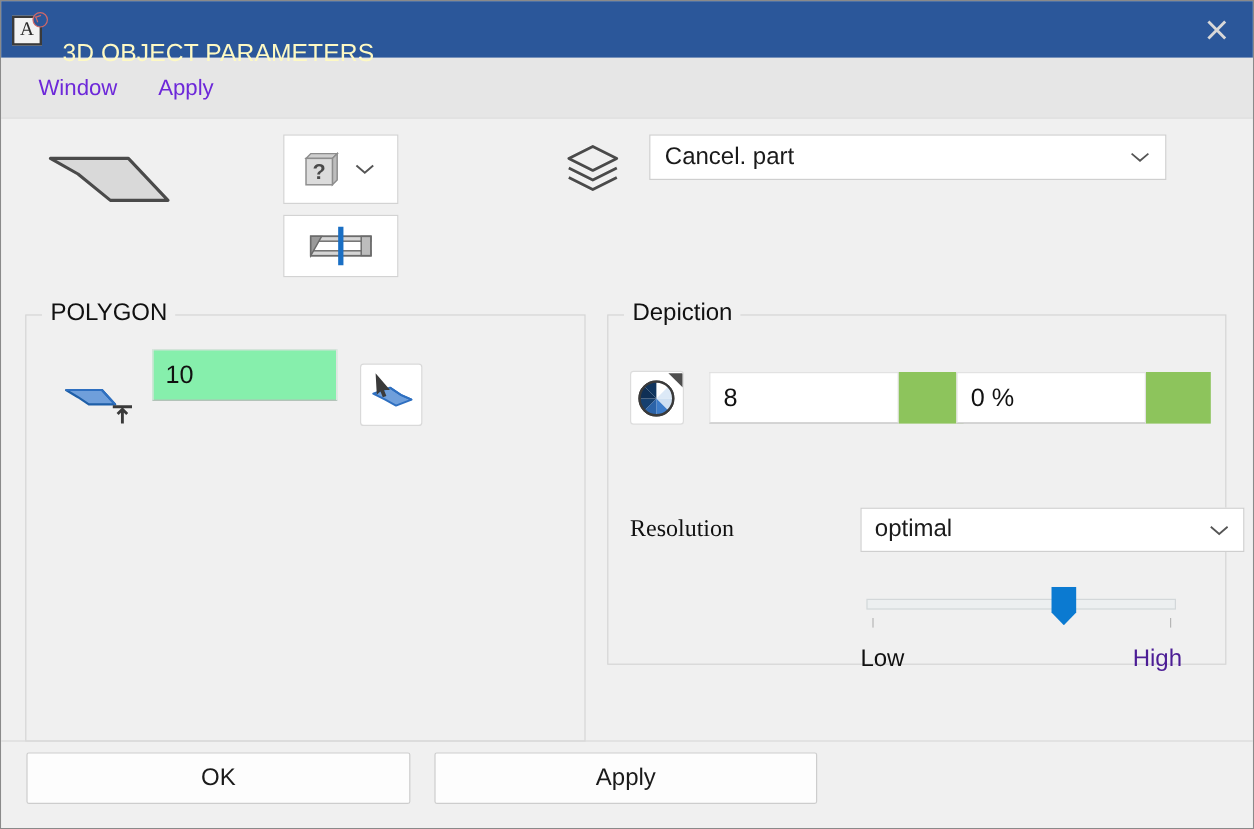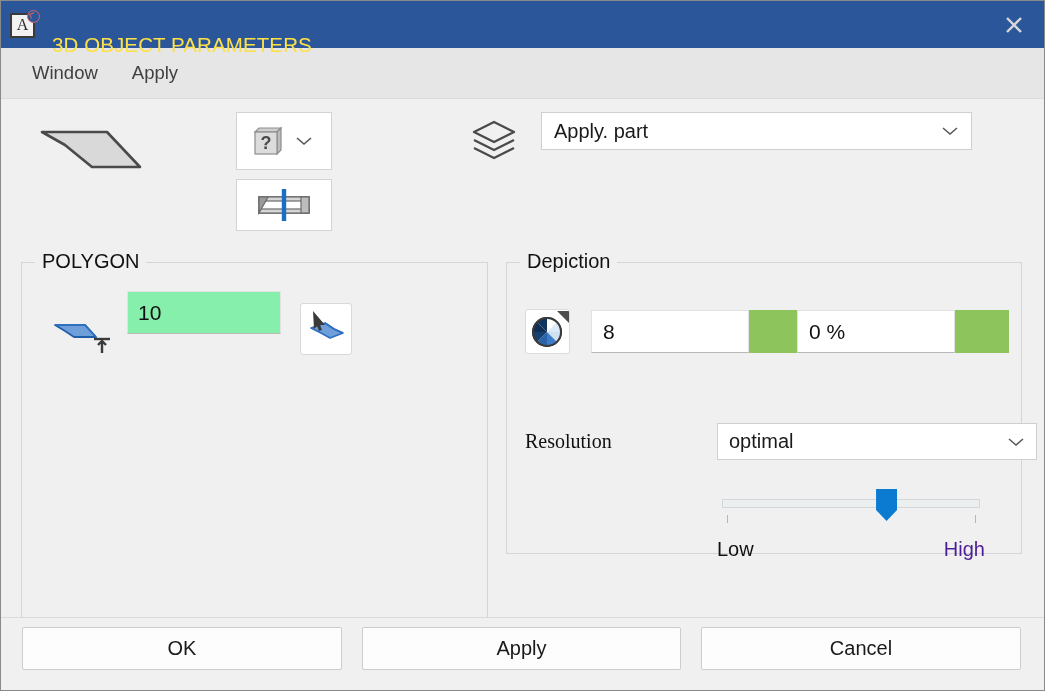--- a/index.html
+++ b/index.html
@@ -68,21 +68,21 @@
     content: "";
     position: absolute;
     left: 2px; top: 2px;
     width: 4px; height: 4px;
     border-top: 1.5px solid #d06868;
     border-left: 1.5px solid #d06868;
     transform: rotate(-20deg);
   }
   #window-title {
     margin-left: 14px;
-    color: #fde047;
+    color: #fef9c3;
     font-size: 20.5px;
     letter-spacing: .1px;
     white-space: nowrap;
     margin-top: 40px;
   }
   #close-button {
     position: absolute;
     right: 0; top: 0;
     width: 61px; height: 47px;
     display: flex;
@@ -97,21 +97,21 @@
     height: 50px;
     min-height: 50px;
     background: #e6e6e6;
     display: flex;
     align-items: center;
     padding-left: 28px;
     border-bottom: 1px solid #dcdcdc;
   }
   .menu-item {
     font-size: 18.5px;
-    color: #404040;
+    color: #6d28d9;
     margin-right: 28px;
     cursor: default;
     padding: 2px 3px;
   }
 
   
   #content {
     flex: 1;
     position: relative;
     background: #f0f0f0;
@@ -447,21 +447,21 @@
         </svg>
       </div>
 
       <svg id="layers-icon" viewBox="0 0 50 50">
         <path d="M25 7 L45 17 L25 27 L5 17 Z" fill="none" stroke="#4a4a4a" stroke-width="2.3" stroke-linejoin="round"></path>
         <path d="M5 25 L25 35 L45 25" fill="none" stroke="#4a4a4a" stroke-width="2.3" stroke-linejoin="round"></path>
         <path d="M5 33 L25 43 L45 33" fill="none" stroke="#4a4a4a" stroke-width="2.3" stroke-linejoin="round"></path>
       </svg>
 
       <div id="layer-combo">
-        <span class="val">Apply. part</span>
+        <span class="val">Cancel. part</span>
         <span class="chevron">
           <svg width="18" height="12" viewBox="0 0 18 12">
             <path d="M2 3 L9 9 L16 3" stroke="#555" stroke-width="1.5" fill="none"></path>
           </svg>
         </span>
       </div>
     </div>
 
     <div class="groupbox" id="group-polygon">
       <div class="grouptitle">POLYGON</div>
@@ -527,17 +527,16 @@
         <div id="slider-handle" style="background: rgb(11, 122, 209); left: 159.05px;"></div>
       </div>
 
       <div id="slider-low">Low</div>
       <div id="slider-high">High</div>
     </div>
 
     <div id="footer">
       <button class="dlg-button" id="ok-button">OK</button>
       <button class="dlg-button" id="apply-button">Apply</button>
-      <button class="dlg-button" id="cancel-button">Cancel</button>
     </div>
 
   </div>
 </div>
 
 </body></html>

